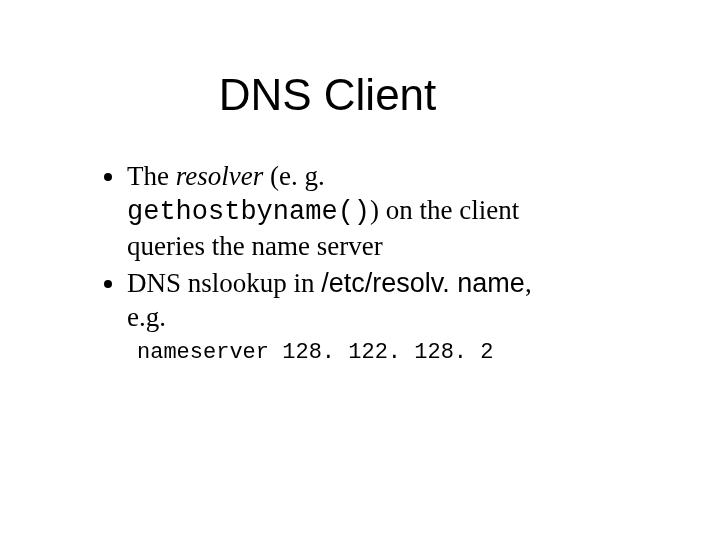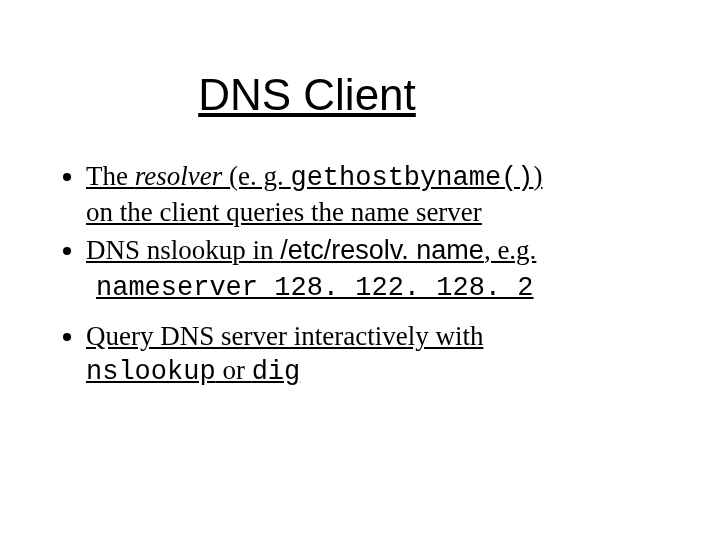--- a/index.html
+++ b/index.html
@@ -9,43 +9,42 @@
     height: 540px;
     background: #ffffff;
     font-family: "Times New Roman", Times, serif;
     color: #000;
     overflow: hidden;
   }
   .slide {
     box-sizing: border-box;
     width: 628px;
     height: 540px;
-    padding: 40px 60px 40px 46px;
-    text-decoration: underline;
+    padding: 40px 60px 40px 87px;
   }
   h1.title {
     font-family: Impact, "Arial Black", sans-serif;
     font-weight: normal;
     font-size: 44px;
     letter-spacing: 0px;
     text-align: center;
     margin: 30px 0 40px 0;
   }
   ul.bullets {
     list-style: disc;
     padding-left: 40px;
     margin: 0;
   }
   ul.bullets > li {
     font-size: 27px;
     line-height: 1.25;
     margin-bottom: 4px;
   }
   .indent-line {
-    font-size: 27px;
+    font-size: 22px;
     line-height: 1.3;
     margin-left: 50px;
     margin-top: 2px;
     margin-bottom: 14px;
   }
   .mono {
     font-family: "Courier New", Courier, monospace;
   }
   .sans {
     font-family: Arial, Helvetica, sans-serif;
@@ -64,18 +63,13 @@
     <li>
       <span>The </span><em class="italic">resolver</em><span> (e. g. </span><span class="mono">gethostbyname()</span><span>) on the client queries the name server</span>
     </li>
     <li>
       <span>DNS nslookup in </span><span class="sans">/etc/resolv. name</span><span>, e.g.</span>
     </li>
   </ul>
 
   <div class="indent-line mono">nameserver 128. 122. 128. 2</div>
 
-  <ul class="bullets">
-    <li>
-      <span>Query DNS server interactively with </span><span class="mono">nslookup</span><span> or </span><span class="mono">dig</span>
-    </li>
-  </ul>
 </div>
 
 </body></html>

